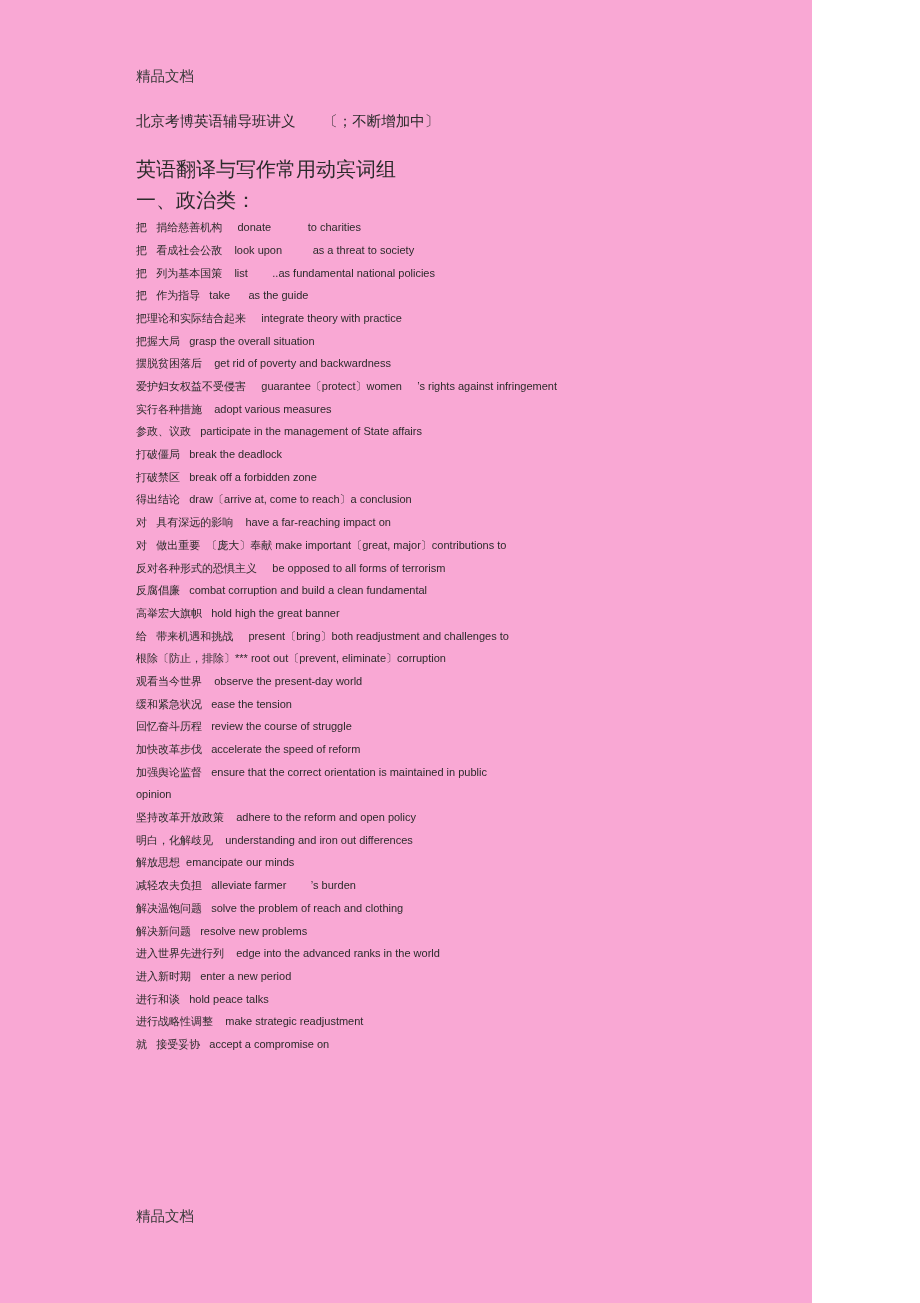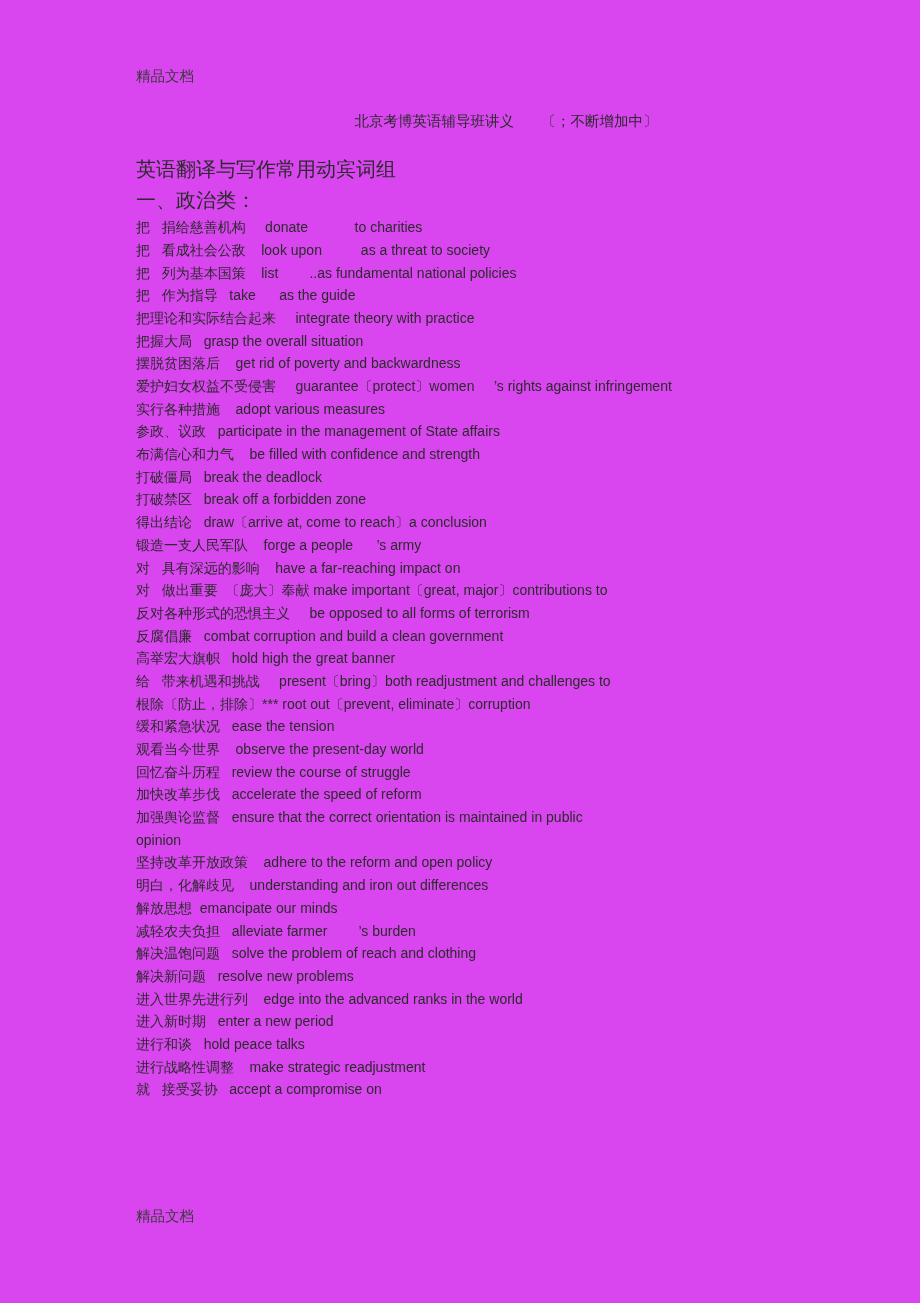--- a/index.html
+++ b/index.html
@@ -2,23 +2,23 @@
 <html><head>
 <meta charset="utf-8">
 <style>
   html, body {
     margin: 0;
     padding: 0;
     background: #ffffff;
   }
   .page {
     position: relative;
-    width: 920px;
+    width: 812px;
     height: 1303px;
-    background: #d946ef;
+    background: #f9a8d4;
     overflow: hidden;
     font-family: "Liberation Sans", "DejaVu Sans", sans-serif;
     color: #2b2b2b;
   }
   .content {
     position: absolute;
     left: 136px;
     top: 66px;
     width: 740px;
   }
@@ -29,36 +29,35 @@
     line-height: 1.5;
     white-space: pre;
   }
   .spacer-lg { height: 22px; }
   .title-line {
     font-family: "DejaVu Serif", "Liberation Serif", serif;
     font-size: 14.5px;
     color: #2b2b2b;
     line-height: 1.55;
     white-space: pre;
-    text-align: center;
   }
   .section-head {
     font-family: "DejaVu Serif", "Liberation Serif", serif;
     font-size: 20px;
     color: #2b2b2b;
     line-height: 1.55;
     white-space: pre;
   }
   .entry-list {
     margin: 0;
     padding: 0;
     list-style: none;
   }
   .entry {
-    font-size: 14px;
+    font-size: 11px;
     line-height: 22.7px;
     height: 22.7px;
     color: #2b2b2b;
     white-space: pre;
     font-family: "Liberation Sans", "DejaVu Sans", sans-serif;
   }
   .footer-wm {
     position: absolute;
     left: 136px;
     top: 1207px;
@@ -91,34 +90,32 @@
         <li class="entry">把   捐给慈善机构     donate            to charities</li>
         <li class="entry">把   看成社会公敌    look upon          as a threat to society</li>
         <li class="entry">把   列为基本国策    list        ..as fundamental national policies</li>
         <li class="entry">把   作为指导   take      as the guide</li>
         <li class="entry">把理论和实际结合起来     integrate theory with practice</li>
         <li class="entry">把握大局   grasp the overall situation</li>
         <li class="entry">摆脱贫困落后    get rid of poverty and backwardness</li>
         <li class="entry">爱护妇女权益不受侵害     guarantee〔protect〕women     ’s rights against infringement</li>
         <li class="entry">实行各种措施    adopt various measures</li>
         <li class="entry">参政、议政   participate in the management of State affairs</li>
-        <li class="entry">布满信心和力气    be filled with confidence and strength</li>
         <li class="entry">打破僵局   break the deadlock</li>
         <li class="entry">打破禁区   break off a forbidden zone</li>
         <li class="entry">得出结论   draw〔arrive at, come to reach〕a conclusion</li>
-        <li class="entry">锻造一支人民军队    forge a people      ’s army</li>
         <li class="entry">对   具有深远的影响    have a far-reaching impact on</li>
         <li class="entry">对   做出重要  〔庞大〕奉献 make important〔great, major〕contributions to</li>
         <li class="entry">反对各种形式的恐惧主义     be opposed to all forms of terrorism</li>
-        <li class="entry">反腐倡廉   combat corruption and build a clean government</li>
+        <li class="entry">反腐倡廉   combat corruption and build a clean fundamental</li>
         <li class="entry">高举宏大旗帜   hold high the great banner</li>
         <li class="entry">给   带来机遇和挑战     present〔bring〕both readjustment and challenges to</li>
         <li class="entry">根除〔防止，排除〕*** root out〔prevent, eliminate〕corruption</li>
+        <li class="entry">观看当今世界    observe the present-day world</li>
         <li class="entry">缓和紧急状况   ease the tension</li>
-        <li class="entry">观看当今世界    observe the present-day world</li>
         <li class="entry">回忆奋斗历程   review the course of struggle</li>
         <li class="entry">加快改革步伐   accelerate the speed of reform</li>
         <li class="entry">加强舆论监督   ensure that the correct orientation is maintained in public</li>
         <li class="entry">opinion</li>
         <li class="entry">坚持改革开放政策    adhere to the reform and open policy</li>
         <li class="entry">明白，化解歧见    understanding and iron out differences</li>
         <li class="entry">解放思想  emancipate our minds</li>
         <li class="entry">减轻农夫负担   alleviate farmer        ’s burden</li>
         <li class="entry">解决温饱问题   solve the problem of reach and clothing</li>
         <li class="entry">解决新问题   resolve new problems</li>

